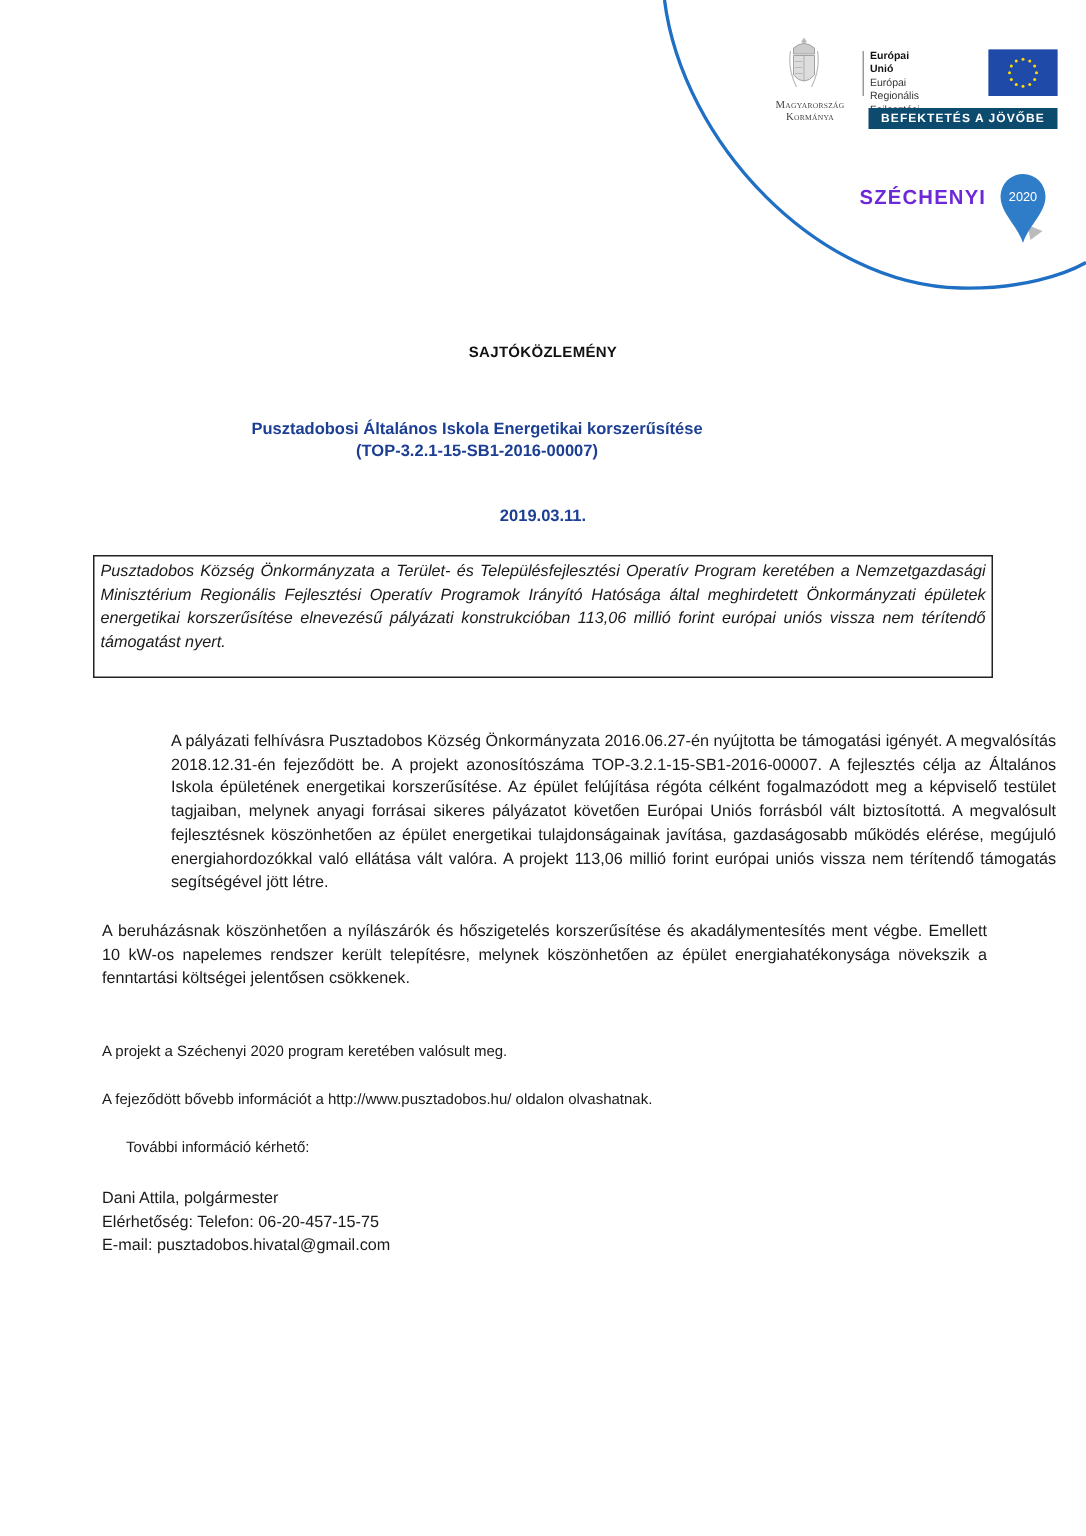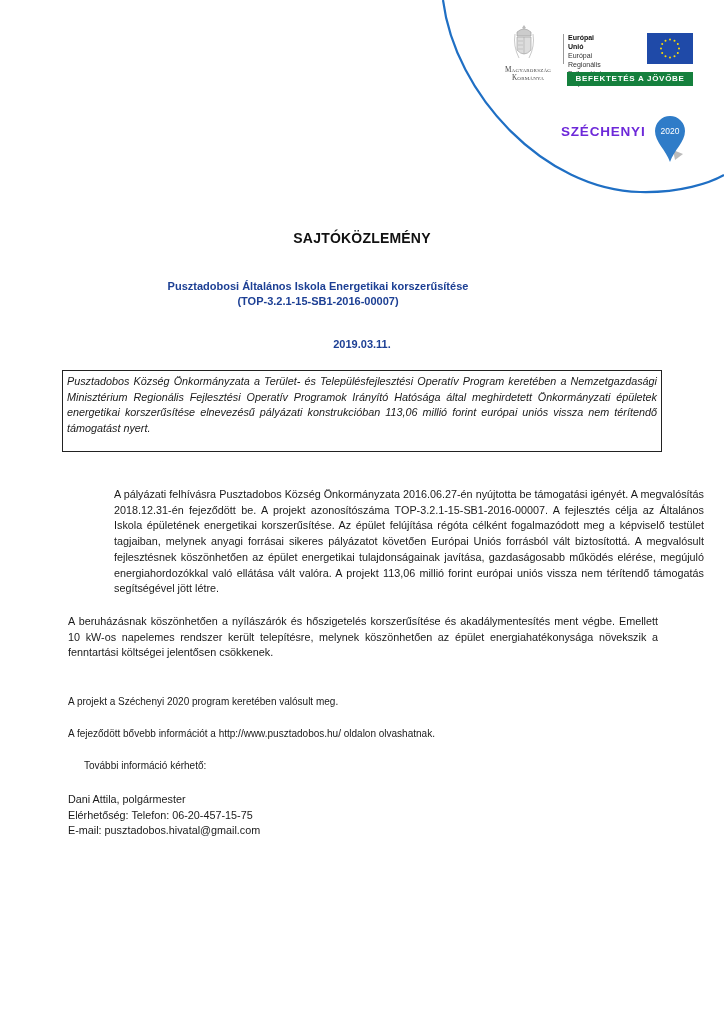--- a/index.html
+++ b/index.html
@@ -2,46 +2,46 @@
 <html><head>
   <meta charset="utf-8">
   <style>
     html, body { margin: 0; padding: 0; background: #ffffff; }
     body {
       width: 724px; height: 1024px; position: relative; overflow: hidden;
       font-family: "Liberation Sans", sans-serif; color: #111;
     }
     .arc { position: absolute; left: 0; top: 0; width: 724px; height: 210px; pointer-events: none; }
 
-    .logos { position: absolute; left: 1px; top: 0; width: 606px; height: 200px; }
+    .logos { position: absolute; left: 13px; top: 0; width: 606px; height: 200px; }
 
     .coat { position: absolute; left: 512px; top: 24px; width: 22px; height: 38px; }
     .mk-label {
       position: absolute; left: 497px; top: 66px; width: 60px;
       font-family: "Liberation Serif", serif; font-size: 7.2px; line-height: 8px;
       color: #444; text-align: center; letter-spacing: 0.2px; font-variant: small-caps;
     }
     .eu-divider { position: absolute; left: 562px; top: 34px; width: 1px; height: 30px; background: #999; }
     .eu-text { position: absolute; left: 567px; top: 33px; font-size: 7px; line-height: 9px; color: #333; }
     .eu-text .b { font-weight: bold; color: #111; }
     .eu-flag { position: absolute; left: 646px; top: 33px; width: 46px; height: 31px; background: #1f4aa8; }
     .befektetes {
       position: absolute; left: 566px; top: 72px; width: 126px; height: 14px;
-      background: #15803d; color: #fff; font-weight: bold; font-size: 8px;
+      background: #0c4a6e; color: #fff; font-weight: bold; font-size: 8px;
       line-height: 14px; text-align: center; letter-spacing: 0.7px;
     }
     .szechenyi {
       position: absolute; left: 560px; top: 124px; font-weight: bold; font-size: 13.5px;
       color: #6d28d9; letter-spacing: 0.8px; text-align: right;
     }
     .pin { position: absolute; left: 652px; top: 114px; width: 34px; height: 50px; }
 
     .title {
       position: absolute; left: 0; top: 230px; width: 724px; text-align: center;
-      font-weight: bold; font-size: 14px; color: #111; letter-spacing: 0.2px;
+      font-weight: bold; font-size: 10px; color: #111; letter-spacing: 0.2px;
     }
     .subtitle {
       position: absolute; left: 0; top: 279px; width: 636px; text-align: center;
       font-weight: bold; font-size: 11px; line-height: 15px; color: #1c3f94;
     }
     .date {
       position: absolute; left: 0; top: 338px; width: 724px; text-align: center;
       font-weight: bold; font-size: 11px; color: #1c3f94;
     }
     .abstract {

